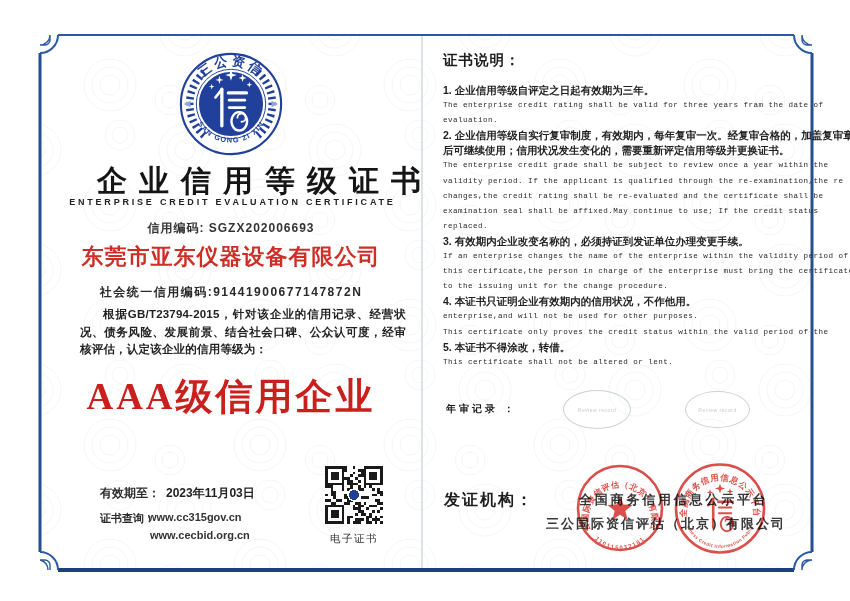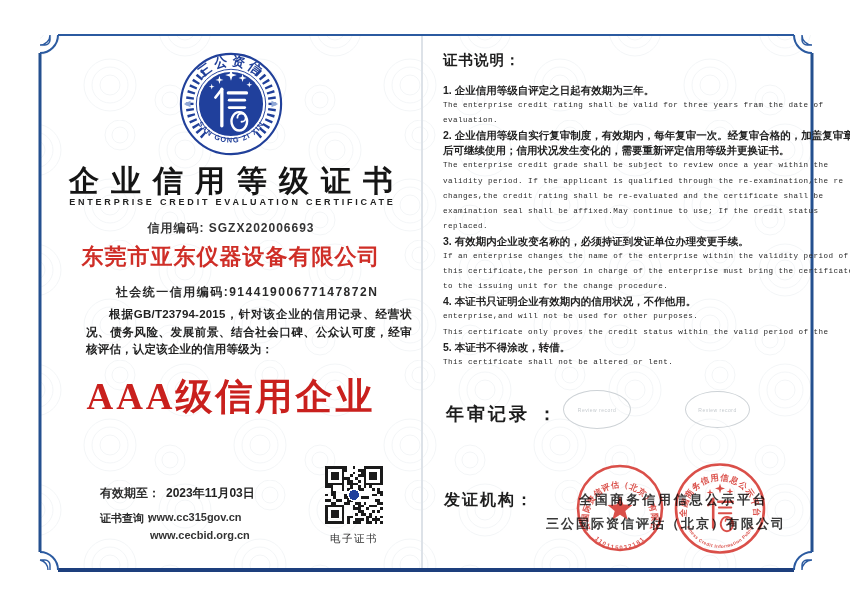--- a/index.html
+++ b/index.html
@@ -6,42 +6,42 @@
   .sheet{position:relative;width:850px;height:601px;overflow:hidden;background:#fff;
          font-family:"Liberation Sans","DejaVu Sans",sans-serif;}
   .abs{position:absolute;}
   .wm{position:absolute;left:0;top:0;z-index:0;}
   .frame{position:absolute;left:0;top:0;z-index:1;pointer-events:none;}
   .content{position:absolute;left:0;top:0;width:850px;height:601px;z-index:2;}
 
   
   .center-left{left:40px;width:382px;text-align:center;white-space:nowrap;}
   .cert-title{top:161px;font-family:"Liberation Serif","DejaVu Serif",serif;font-weight:900;
-              font-size:30px;color:#151515;letter-spacing:12px;text-indent:12px;}
+              font-size:30px;color:#151515;letter-spacing:12px;text-indent:12px;padding-left:28px;}
   .cert-title-en{top:197px;font-size:9px;font-weight:bold;color:#222;letter-spacing:2.8px;text-indent:2.8px;}
   .credit-code{top:220px;font-size:12px;font-weight:bold;color:#333;letter-spacing:1px;}
   .company{top:242px;font-size:22px;font-weight:bold;color:#cf2e27;letter-spacing:1px;}
-  .uscc{top:284px;font-size:12px;font-weight:bold;color:#2a2a2a;letter-spacing:1.5px;margin-left:16px;}
-  .paragraph{left:86px;top:306px;width:326px;font-size:11.5px;font-weight:bold;color:#222;
+  .uscc{top:284px;font-size:12px;font-weight:bold;color:#2a2a2a;letter-spacing:1.5px;}
+  .paragraph{left:80px;top:306px;width:326px;font-size:11.5px;font-weight:bold;color:#222;
              line-height:17.5px;text-align:justify;text-indent:2em;letter-spacing:0.2px;}
   .rating{top:372px;font-family:"Liberation Serif","DejaVu Serif",serif;font-weight:900;
           font-size:37px;color:#c9201d;letter-spacing:3px;}
   .info-row{font-size:12px;font-weight:bold;color:#222;white-space:nowrap;}
   .info-label{color:#2b2b2b;margin-right:6px;}
   .url{font-size:11px;font-weight:bold;color:#333;}
   .qr-caption{left:322px;top:532px;width:64px;text-align:center;font-size:10.5px;color:#333;letter-spacing:1.5px;}
 
   
   .instr-heading{left:443px;top:51px;font-size:14.5px;font-weight:bold;color:#1d1d1d;letter-spacing:1px;}
   .instructions{left:443px;top:83px;width:370px;}
   .instr-zh{font-size:10.5px;font-weight:bold;color:#222;height:15.1px;line-height:15.1px;
             white-space:nowrap;letter-spacing:0px;}
   .instr-en{font-family:"Liberation Mono","DejaVu Sans Mono",monospace;font-size:7.6px;font-weight:normal;
             color:#2a2a2a;height:15.1px;line-height:15.1px;white-space:nowrap;letter-spacing:0.45px;}
-  .annual-label{left:446px;top:402px;font-size:18px;font-weight:bold;color:#1d1d1d;letter-spacing:3px;}
+  .annual-label{left:446px;top:402px;font-size:10px;font-weight:bold;color:#1d1d1d;letter-spacing:3px;}
   .stamp-ph{border:1px solid #cdd2d6;border-radius:50%;color:#c6cbcf;font-size:5px;
             display:flex;align-items:center;justify-content:center;letter-spacing:0.5px;}
   .issuer-label{left:444px;top:490px;font-size:16px;font-weight:bold;color:#1d1d1d;letter-spacing:2px;}
   .issuer-name1{left:579px;top:491px;font-size:13px;font-weight:bold;color:#383838;letter-spacing:2.8px;white-space:nowrap;}
   .issuer-name2{left:546px;top:515px;font-size:13px;font-weight:bold;color:#383838;letter-spacing:2px;white-space:nowrap;}
   .seal{mix-blend-mode:multiply;opacity:0.87;}
 </style>
 </head>
 <body>
 

